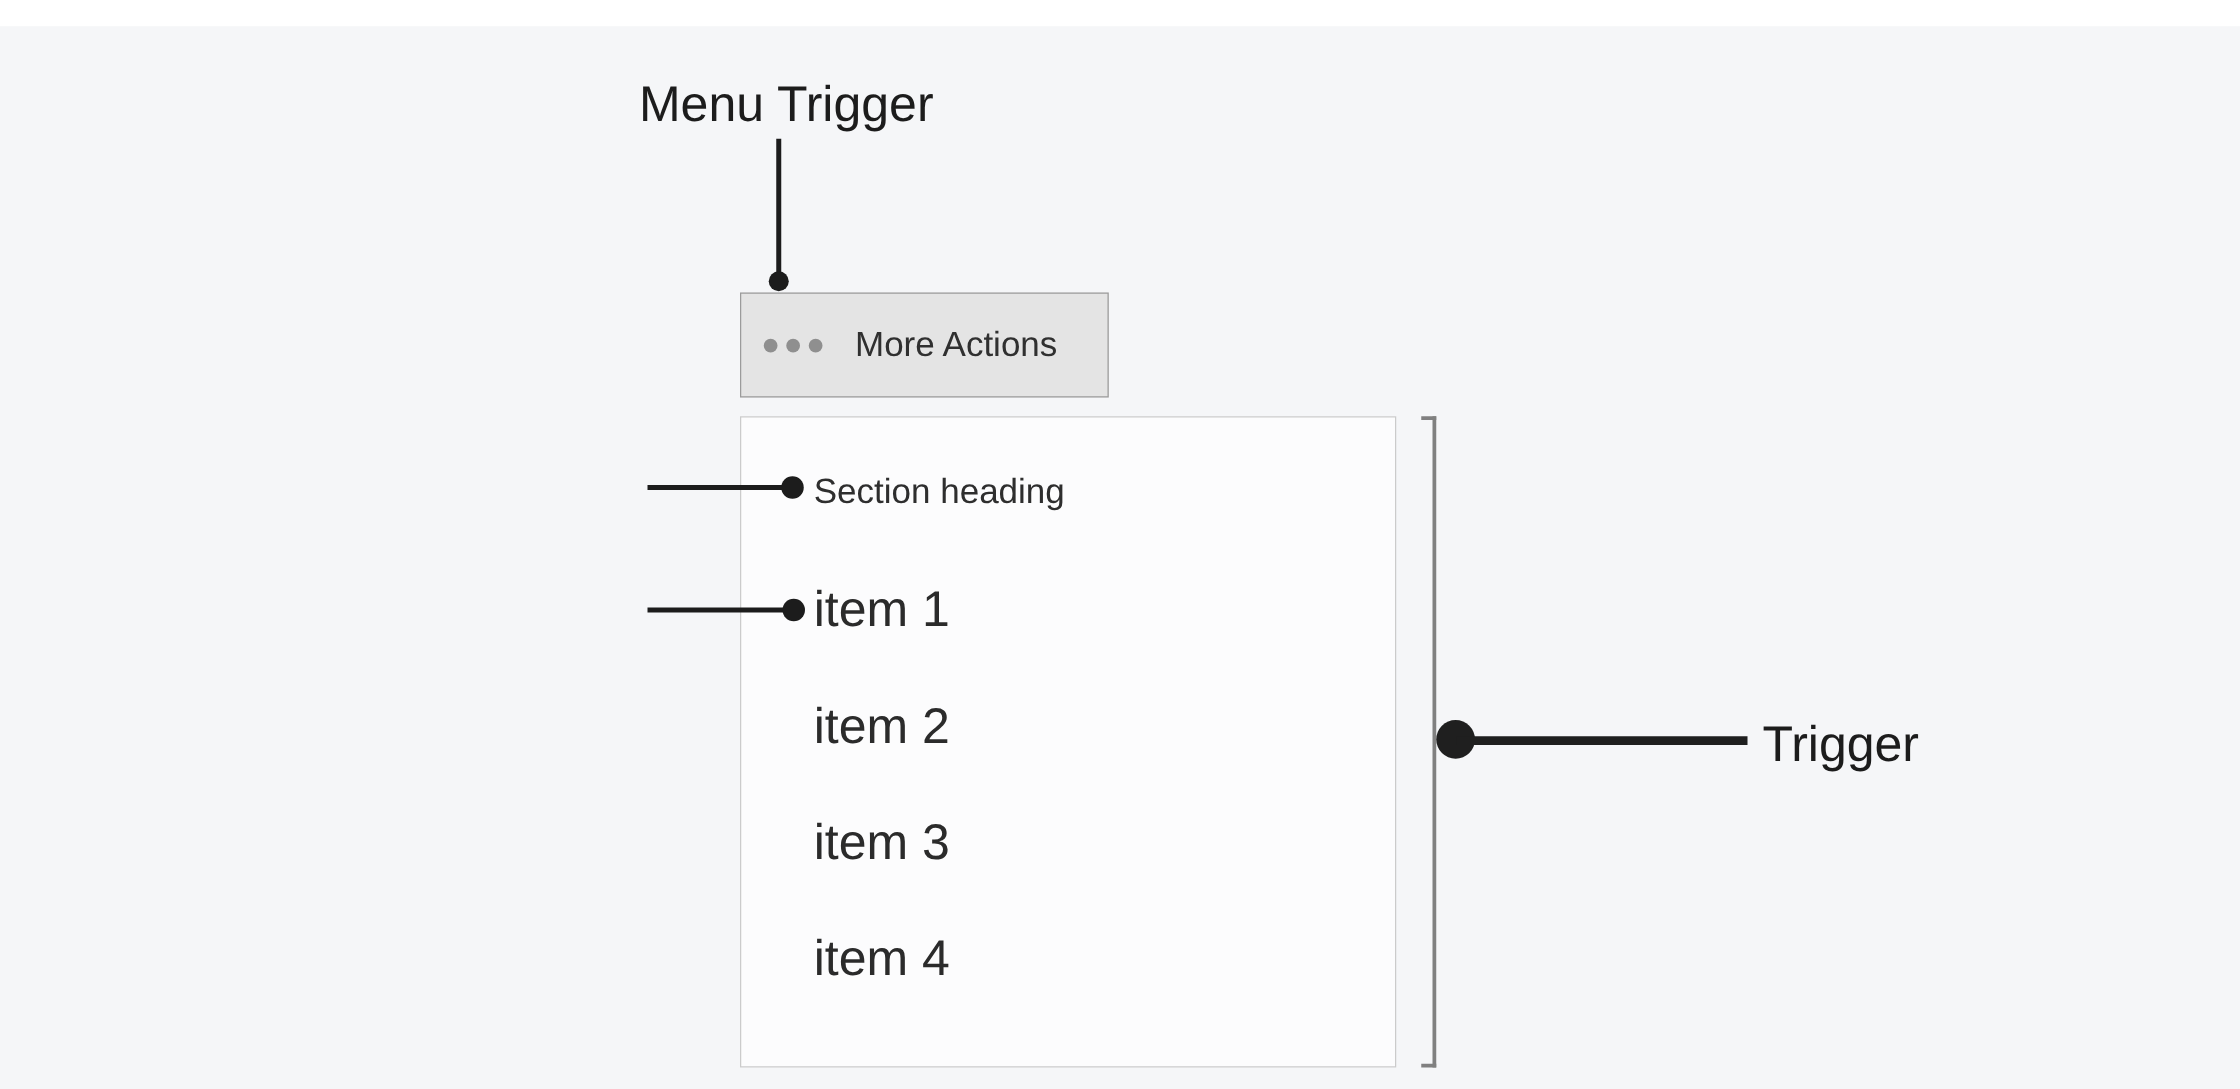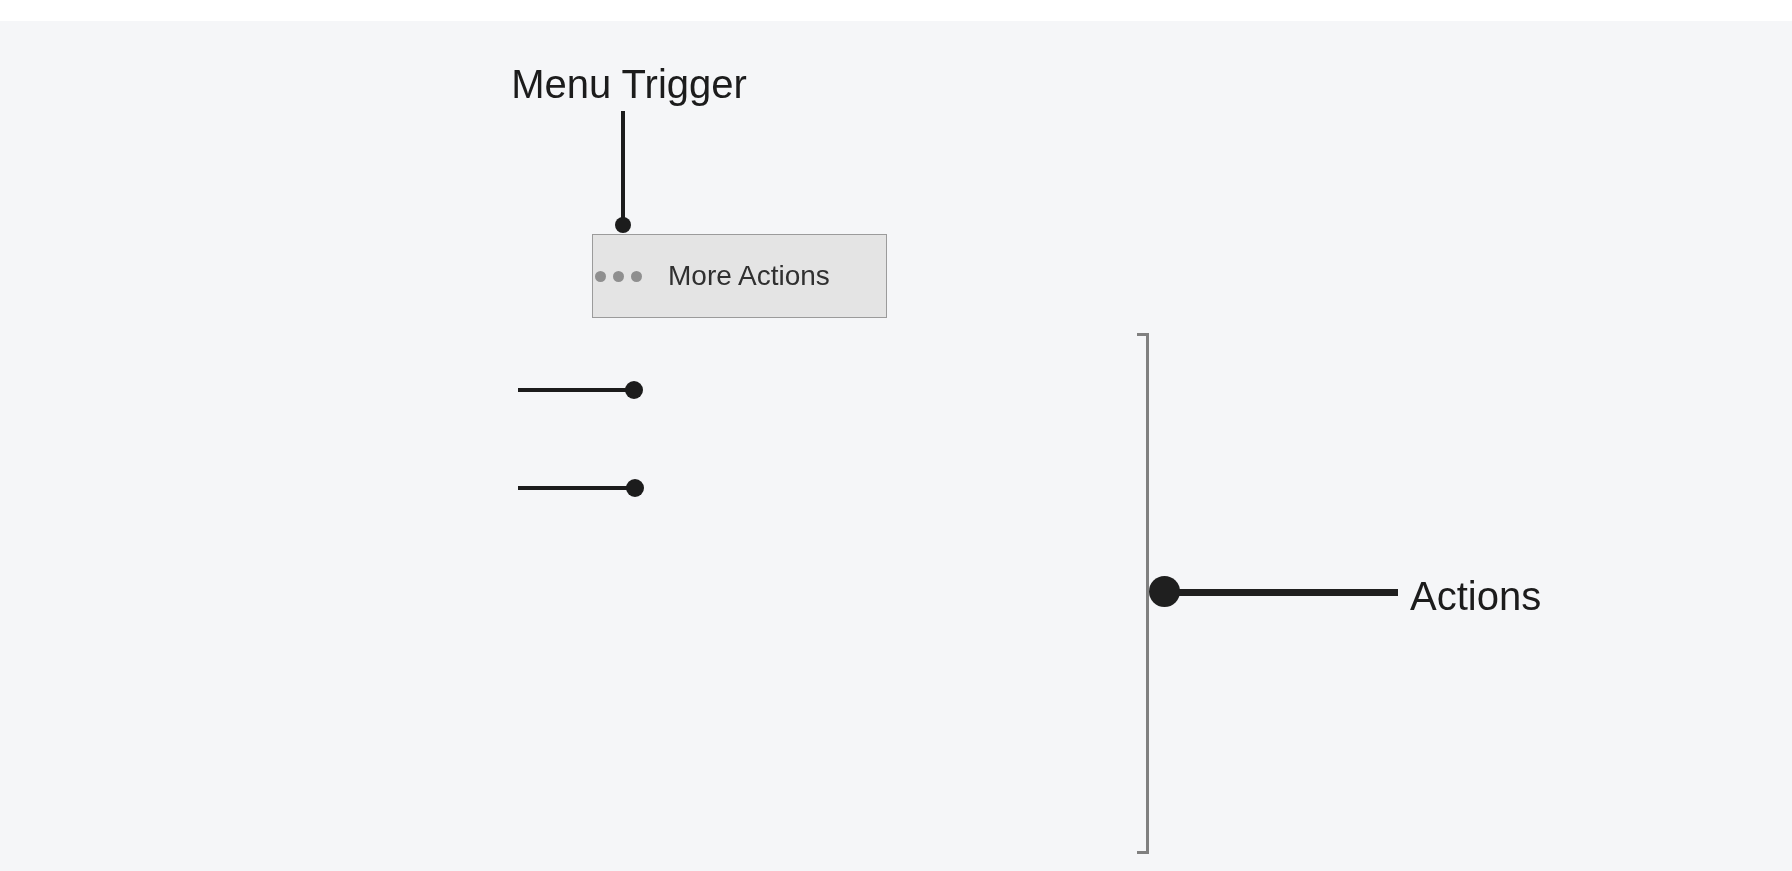--- a/index.html
+++ b/index.html
@@ -30,21 +30,21 @@
   
   .trigger-button {
     position: absolute;
     left: 592px; top: 213px;
     width: 295px; height: 84px;
     background: #e4e4e4;
     border: 1px solid #9b9b9b;
     box-sizing: border-box;
     display: flex;
     align-items: center;
-    padding-left: 2px;
+    padding-left: 18px;
     cursor: default;
   }
   .ellipsis-icon { display: flex; gap: 7px; align-items: center; }
   .ellipsis-icon span {
     width: 11px; height: 11px;
     background: #8f8f8f;
     border-radius: 50%;
   }
   .trigger-button .button-label {
     margin-left: 26px;
@@ -105,25 +105,32 @@
 
   <div class="trigger-button">
     <span class="ellipsis-icon">
       <span></span>
       <span></span>
       <span></span>
     </span>
     <span class="button-label">More Actions</span>
   </div>
 
+  <div class="menu-panel">
+    <div class="menu-section-heading">Section heading</div>
+    <div class="menu-item i0">item 1</div>
+    <div class="menu-item i1">item 2</div>
+    <div class="menu-item i2">item 3</div>
+    <div class="menu-item i3">item 4</div>
+  </div>
 
   <div class="connector-line" style="left:518px; top:367px; width:116px; height:4px;"></div>
   <div class="connector-dot" style="left:625px; top:360px; width:18px; height:18px;"></div>
 
   <div class="connector-line" style="left:518px; top:465px; width:117px; height:4px;"></div>
   <div class="connector-dot" style="left:626px; top:458px; width:18px; height:18px;"></div>
 
   <div class="section-bracket"></div>
   <div class="connector-dot" style="left:1149px; top:555px; width:31px; height:31px; background:#1f1f1f;"></div>
   <div class="connector-line" style="left:1165px; top:568px; width:233px; height:7px; background:#1f1f1f;"></div>
-  <div class="callout-label" style="left:1410px; top:555px;">Actions</div>
+  <div class="callout-label" style="left:1410px; top:555px;">Trigger</div>
 
 </div>
 
 </body></html>

